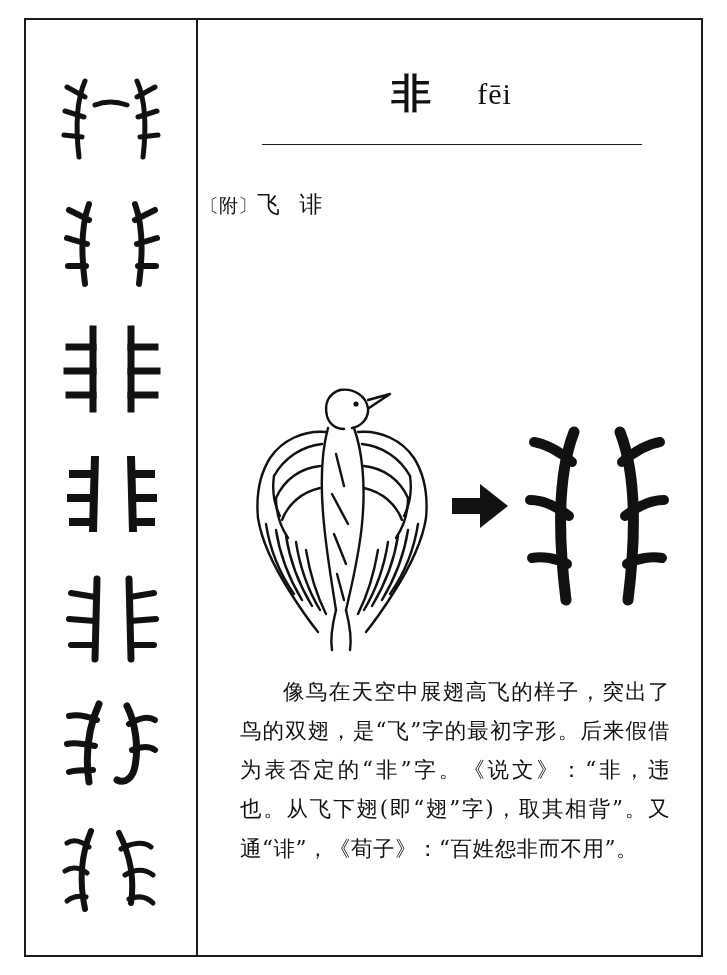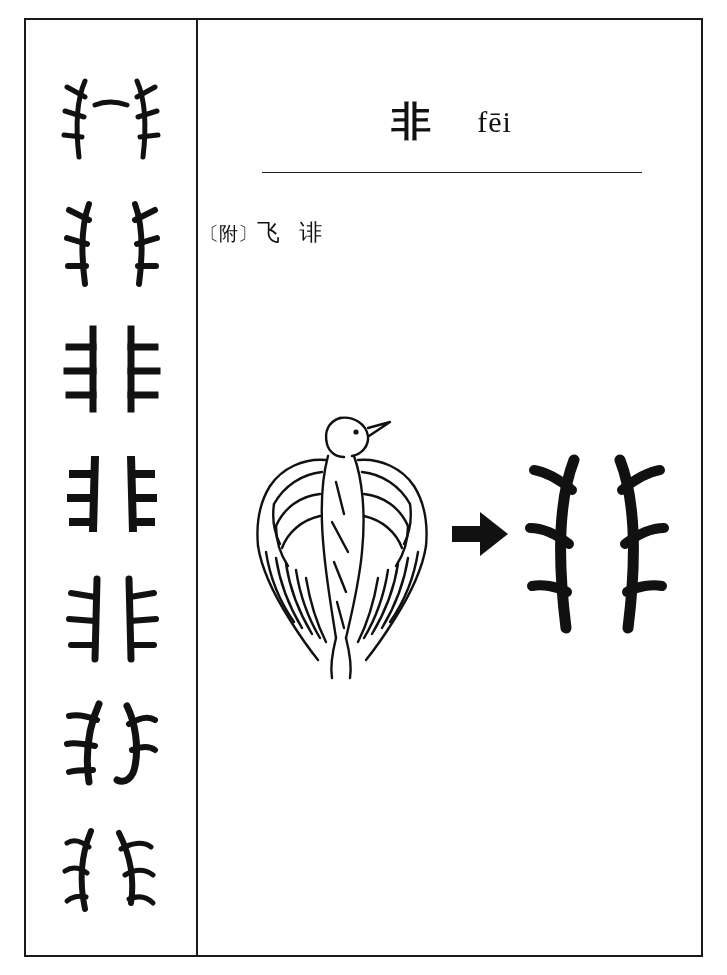--- a/index.html
+++ b/index.html
@@ -63,21 +63,21 @@
     display: flex;
     align-items: center;
     justify-content: center;
   }
   .glyph-cell svg { display: block; }
 
   
   .right-col {
     position: absolute;
     left: 200px;
-    top: 32px;
+    top: 4px;
     width: 503px;
     height: 935px;
     box-sizing: border-box;
   }
 
   .headword-row {
     position: absolute;
     left: 0;
     top: 62px;
     width: 503px;
@@ -365,16 +365,17 @@
             <path d="M45 140 C34 134 20 132 10 134" stroke-width="10"></path>
             <path d="M100 38 C112 28 126 20 138 18" stroke-width="10"></path>
             <path d="M103 92 C116 82 130 76 142 76" stroke-width="10"></path>
             <path d="M105 140 C116 134 130 132 140 134" stroke-width="10"></path>
           </g>
         </svg>
       </div>
 
     </div>
 
+    <div class="explanation">像鸟在天空中展翅高飞的样子，突出了鸟的双翅，是“飞”字的最初字形。后来假借为表否定的“非”字。《说文》：“非，违也。从飞下翅(即“翅”字)，取其相背”。又通“诽”，《荀子》：“百姓怨非而不用”。</div>
 
   </div>
 
 </div>
 
 </body></html>

